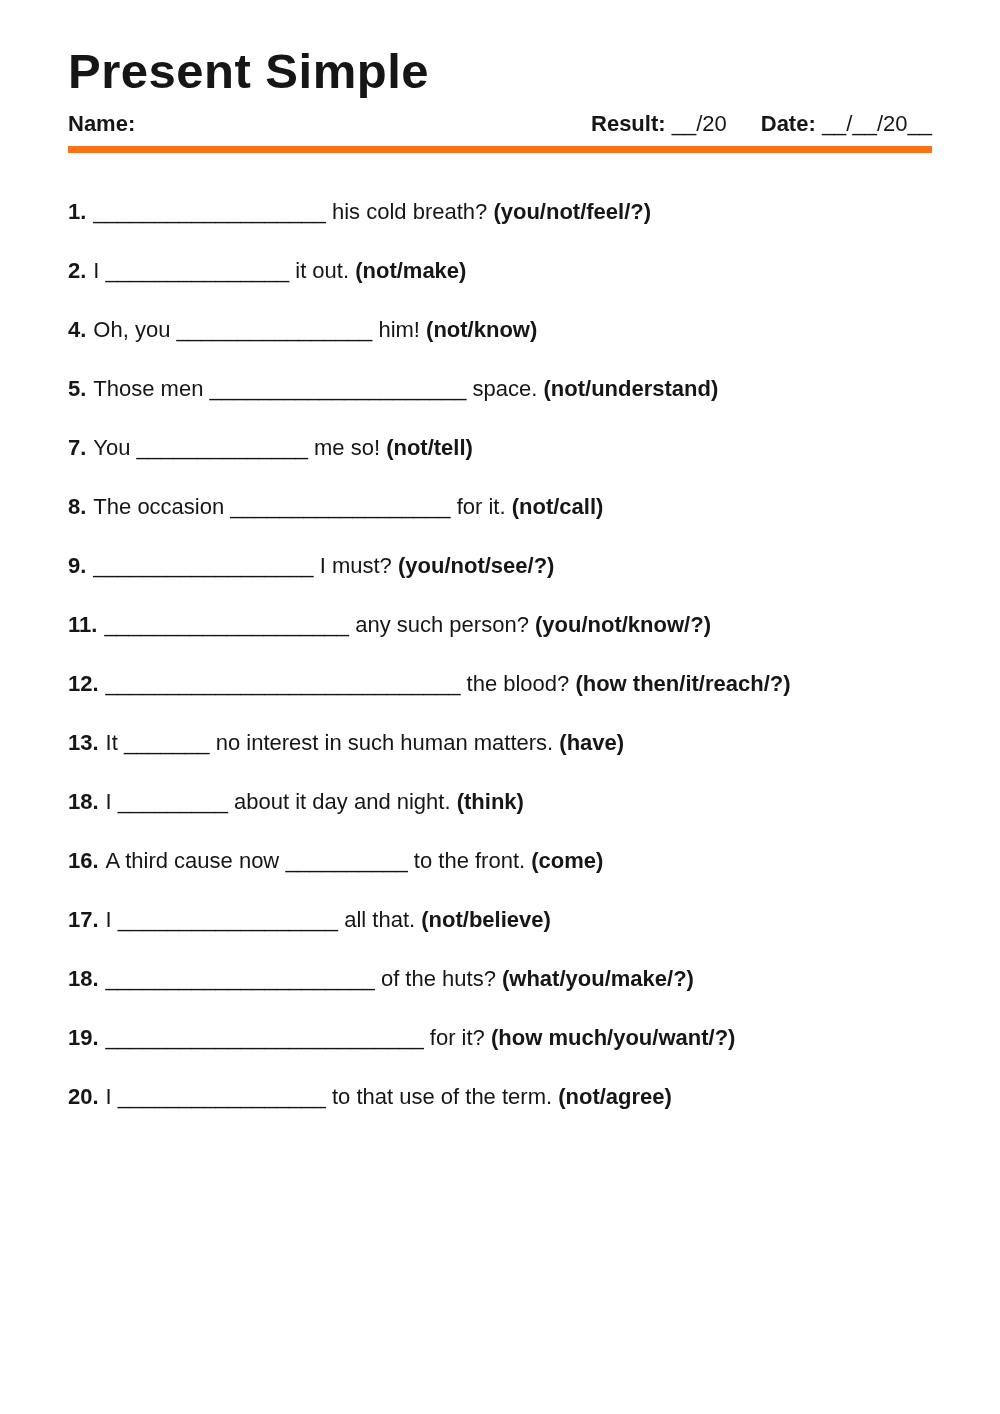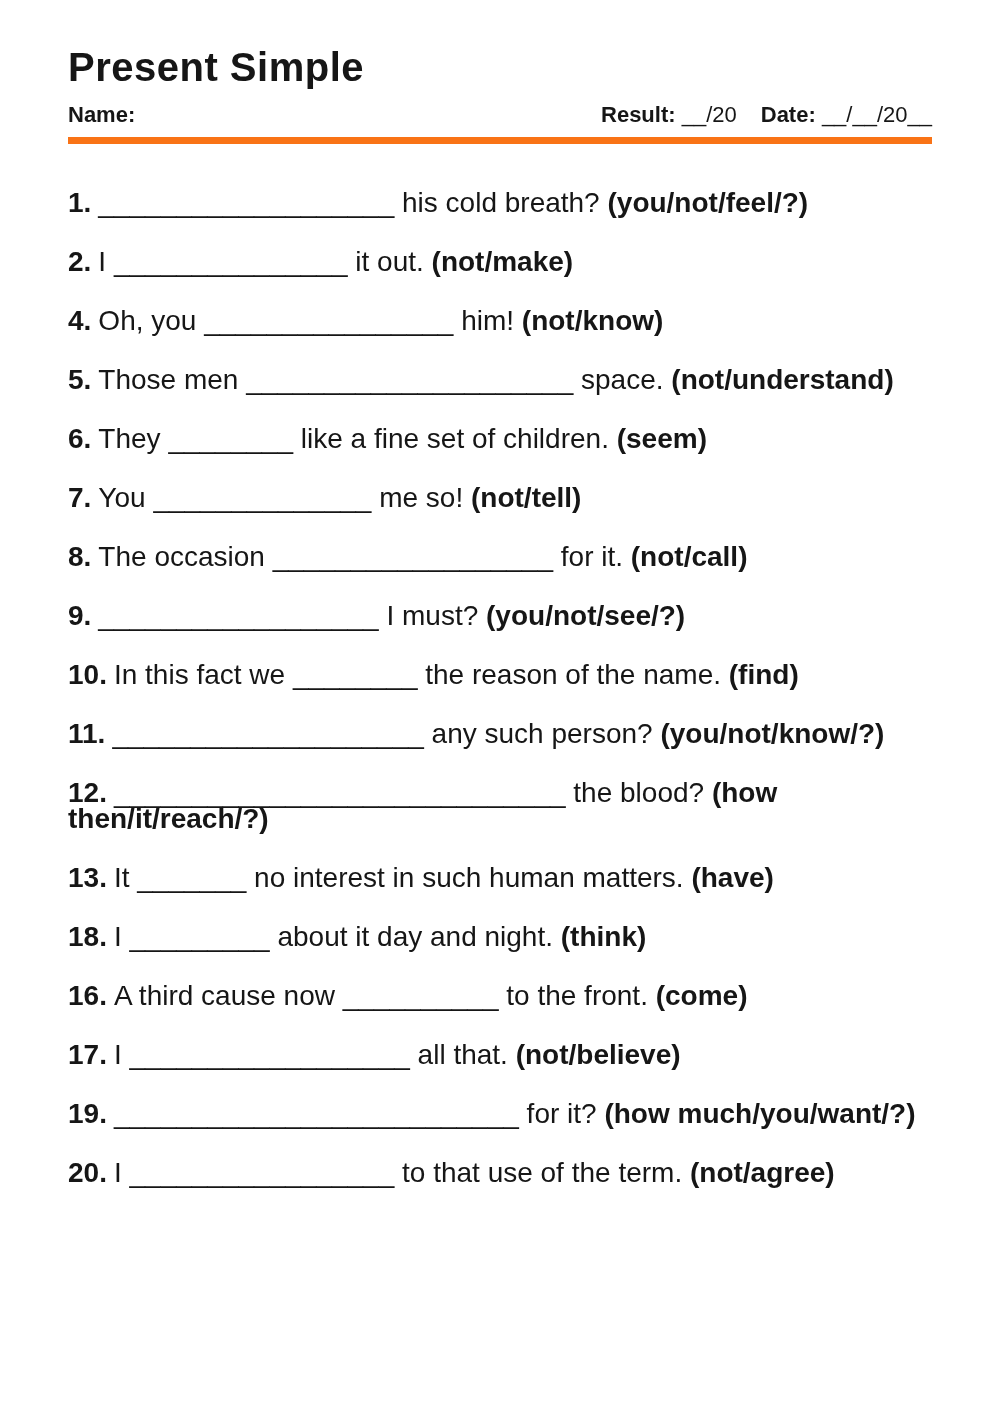--- a/index.html
+++ b/index.html
@@ -9,43 +9,43 @@
     background: #ffffff;
     color: #161616;
     font-family: "Liberation Sans", sans-serif;
     overflow: hidden;
   }
   .page {
     padding: 46px 68px 0 68px;
     box-sizing: border-box;
   }
   .title {
-    font-size: 40px;
+    font-size: 49px;
     font-weight: 700;
     margin: 0 0 14px 0;
     line-height: 1.05;
     letter-spacing: 0.5px;
   }
   .meta-row {
     display: flex;
     justify-content: space-between;
     align-items: baseline;
     font-size: 22px;
     border-bottom: 7px solid #f97316;
     padding-bottom: 9px;
   }
   .meta-right {
     display: flex;
-    gap: 24px;
+    gap: 34px;
     white-space: pre;
   }
   .bold { font-weight: 700; }
   .exercises { margin-top: 46px; }
   p.ex {
-    font-size: 28px;
+    font-size: 22px;
     line-height: 26px;
     margin: 0 0 33px 0;
     white-space: pre-wrap;
   }
   p.ex .num { font-weight: 700; margin-right: 7px; }
   p.ex .hint { font-weight: 700; }
   .blank { letter-spacing: 0; }
 </style>
 </head>
 <body>
@@ -65,42 +65,41 @@
   <div class="exercises" id="exercise-list">
   <p class="ex"><span class="num">1.</span><span></span><span class="blank">___________________</span><span> his cold breath? </span><span class="hint">(you/not/feel/?)</span></p>
 
   <p class="ex"><span class="num">2.</span><span>I </span><span class="blank">_______________</span><span> it out. </span><span class="hint">(not/make)</span></p>
 
 
   <p class="ex"><span class="num">4.</span><span>Oh, you </span><span class="blank">________________</span><span> him! </span><span class="hint">(not/know)</span></p>
 
   <p class="ex"><span class="num">5.</span><span>Those men </span><span class="blank">_____________________</span><span> space. </span><span class="hint">(not/understand)</span></p>
 
-  <p class="ex"><span class="num">6.</span><span>They </span><span class="blank">________</span><span> like a fine set of children. </span><span class="hint">(seem)</span></p>
 
   <p class="ex"><span class="num">7.</span><span>You </span><span class="blank">______________</span><span> me so! </span><span class="hint">(not/tell)</span></p>
 
   <p class="ex"><span class="num">8.</span><span>The occasion </span><span class="blank">__________________</span><span> for it. </span><span class="hint">(not/call)</span></p>
 
   <p class="ex"><span class="num">9.</span><span></span><span class="blank">__________________</span><span> I must? </span><span class="hint">(you/not/see/?)</span></p>
 
-  <p class="ex"><span class="num">10.</span><span>In this fact we </span><span class="blank">________</span><span> the reason of the name. </span><span class="hint">(find)</span></p>
 
   <p class="ex"><span class="num">11.</span><span></span><span class="blank">____________________</span><span> any such person? </span><span class="hint">(you/not/know/?)</span></p>
 
   <p class="ex"><span class="num">12.</span><span></span><span class="blank">_____________________________</span><span> the blood? </span><span class="hint">(how then/it/reach/?)</span></p>
 
   <p class="ex"><span class="num">13.</span><span>It </span><span class="blank">_______</span><span> no interest in such human matters. </span><span class="hint">(have)</span></p>
 
 
   <p class="ex"><span class="num">18.</span><span>I </span><span class="blank">_________</span><span> about it day and night. </span><span class="hint">(think)</span></p>
 
   <p class="ex"><span class="num">16.</span><span>A third cause now </span><span class="blank">__________</span><span> to the front. </span><span class="hint">(come)</span></p>
 
   <p class="ex"><span class="num">17.</span><span>I </span><span class="blank">__________________</span><span> all that. </span><span class="hint">(not/believe)</span></p>
 
+  <p class="ex"><span class="num">18.</span><span></span><span class="blank">______________________</span><span> of the huts? </span><span class="hint">(what/you/make/?)</span></p>
 
   <p class="ex"><span class="num">19.</span><span></span><span class="blank">__________________________</span><span> for it? </span><span class="hint">(how much/you/want/?)</span></p>
 
   <p class="ex"><span class="num">20.</span><span>I </span><span class="blank">_________________</span><span> to that use of the term. </span><span class="hint">(not/agree)</span></p>
 </div>
 
 </div>
 
 </body></html>

